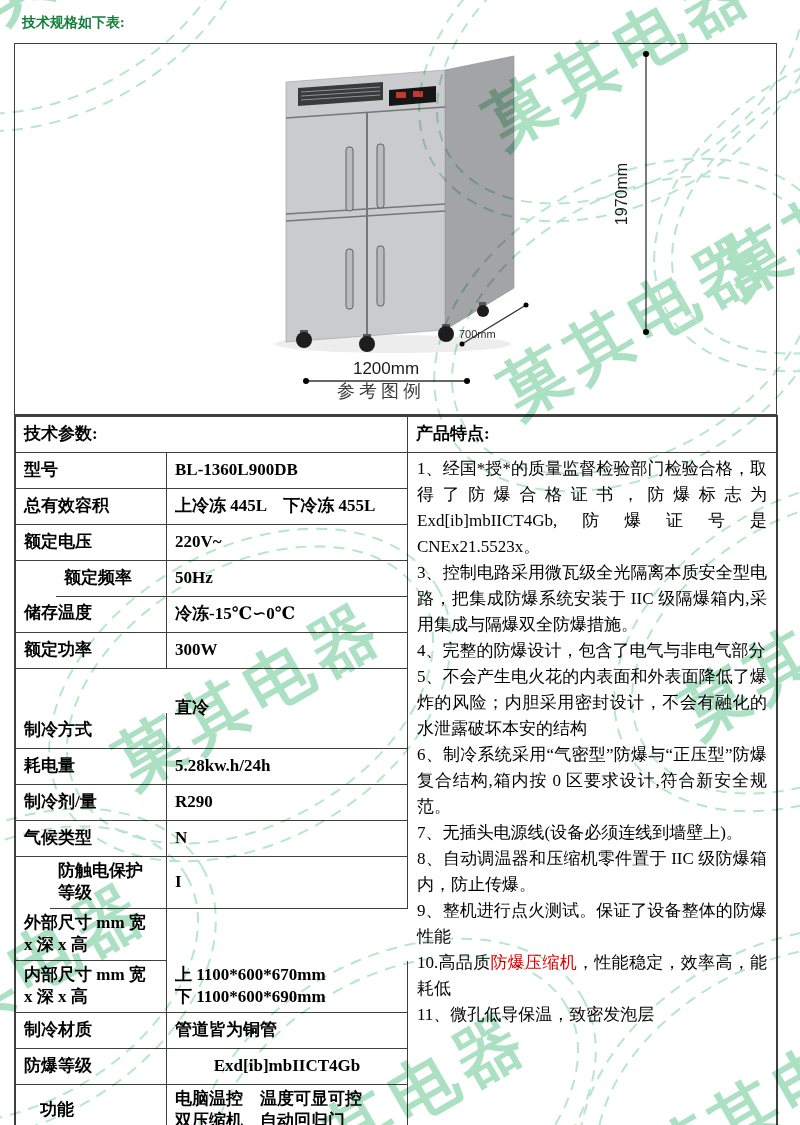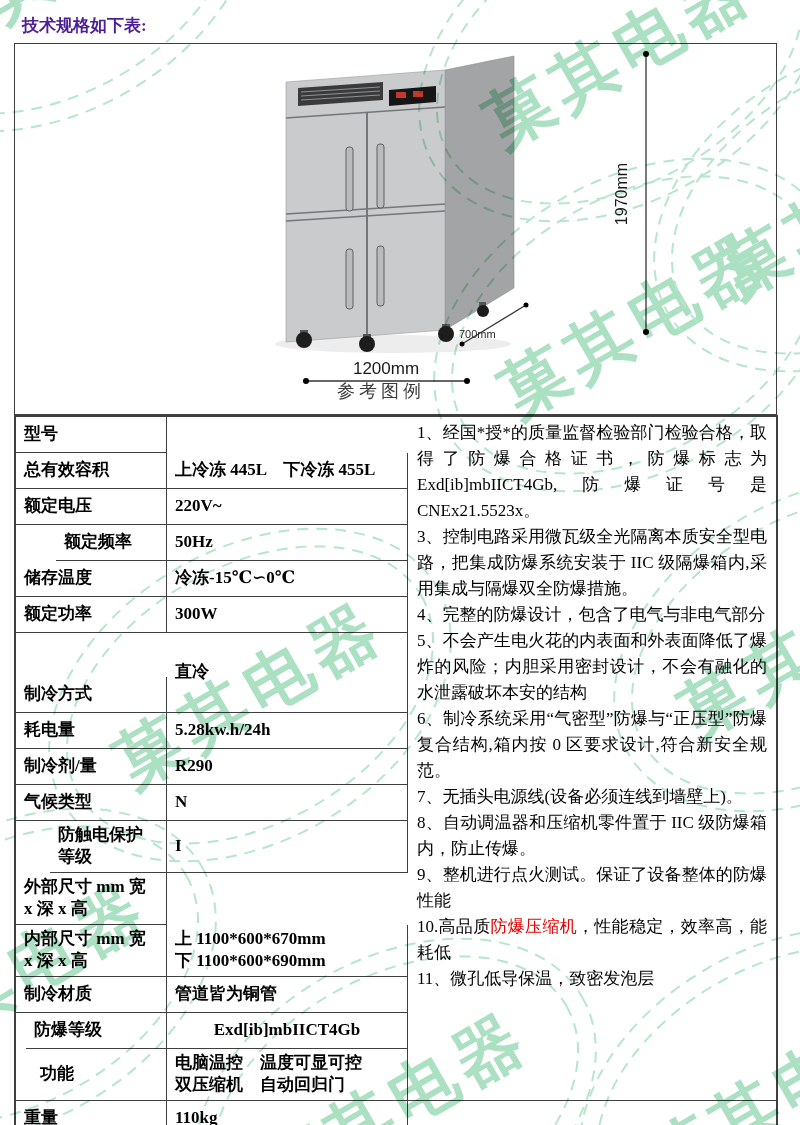--- a/index.html
+++ b/index.html
@@ -18,21 +18,21 @@
     display:flex; align-items:center; justify-content:center;
   }
   .wm-stamp svg { position:absolute; left:0; top:0; }
   .wm-text {
     position:relative; font-weight:bold; font-size:66px; letter-spacing:8px;
     color:var(--wm-text,#abe0c3); white-space:nowrap;
   }
   
   .title {
     position:absolute; left:22px; top:14px; z-index:2;
-    font-size:17px; font-weight:bold; color:#4c1d95;
+    font-size:14px; font-weight:bold; color:#15803d;
   }
   
   .figure-box {
     position:absolute; left:14px; top:43px; width:763px; height:372px;
     border:1px solid var(--border,#3f3f3f); box-sizing:border-box; z-index:1;
     background:transparent;
   }
   
   .spec-table {
     position:absolute; left:14px; top:415px; width:764px; z-index:2;
@@ -115,35 +115,40 @@
       <line x1="447" y1="300" x2="511" y2="261" stroke="#333" stroke-width="1.2"></line>
       <circle cx="447" cy="300" r="2.5" fill="#000"></circle>
       <circle cx="511" cy="261" r="2.5" fill="#000"></circle>
       <text x="444" y="294" font-family="Liberation Sans, sans-serif" font-size="11" fill="#2a2a2a">700mm</text>
 
       <text x="366" y="353" text-anchor="middle" font-size="18" letter-spacing="4" fill="#3c3c3c">参考图例</text>
     </svg>
   </div>
 
   <div class="spec-table">
+    <div class="cell header-cell" style="grid-column:1 / 3; grid-row:1;">技术参数:</div>
+    <div class="cell header-cell features-header" style="grid-column:3; grid-row:1;">产品特点:</div>
 
   <div class="cell label-cell" style="grid-area: 2 / 1;">型号</div>
+      <div class="cell value-cell" style="grid-area: 2 / 2;">
+        <div>BL-1360L900DB</div>
+      </div>
       <div class="cell label-cell" style="grid-area: 3 / 1;">总有效容积</div>
       <div class="cell value-cell" style="grid-area: 3 / 2;">
         <div>上冷冻 445L　下冷冻 455L</div>
       </div>
       <div class="cell label-cell" style="grid-area: 4 / 1;">额定电压</div>
       <div class="cell value-cell" style="grid-area: 4 / 2;">
         <div>220V~</div>
       </div>
       <div class="cell label-cell" style="grid-area: 5 / 1; margin-left: 40px;">额定频率</div>
       <div class="cell value-cell" style="grid-area: 5 / 2;">
         <div>50Hz</div>
       </div>
-      <div class="cell label-cell" style="grid-area: 6 / 1;">储存温度</div>
+      <div class="cell label-cell" style="grid-area: 6 / 1; font-family: Liberation Mono, monospace;">储存温度</div>
       <div class="cell value-cell" style="grid-area: 6 / 2;">
         <div>冷冻-15℃∽0℃</div>
       </div>
       <div class="cell label-cell" style="grid-area: 7 / 1;">额定功率</div>
       <div class="cell value-cell" style="grid-area: 7 / 2;">
         <div>300W</div>
       </div>
       <div class="cell label-cell" style="grid-area: 8 / 1; margin-top: 44px;">制冷方式</div>
       <div class="cell value-cell" style="grid-area: 8 / 2;">
         <div>直冷</div>
@@ -167,21 +172,21 @@
       <div class="cell label-cell" style="grid-area: 13 / 1;">外部尺寸 mm 宽 x 深 x 高</div>
       <div class="cell label-cell" style="grid-area: 14 / 1;">内部尺寸 mm 宽 x 深 x 高</div>
       <div class="cell value-cell" style="grid-area: 14 / 2;">
         <div>上 1100*600*670mm</div>
         <div>下 1100*600*690mm</div>
       </div>
       <div class="cell label-cell" style="grid-area: 15 / 1;">制冷材质</div>
       <div class="cell value-cell" style="grid-area: 15 / 2;">
         <div>管道皆为铜管</div>
       </div>
-      <div class="cell label-cell" style="grid-area: 16 / 1; margin-left: 10px;">防爆等级</div>
+      <div class="cell label-cell" style="grid-area: 16 / 1;">防爆等级</div>
       <div class="cell value-cell" style="grid-area: 16 / 2; text-align: center;">
         <div>Exd[ib]mbIICT4Gb</div>
       </div>
       <div class="cell label-cell" style="grid-area: 17 / 1; padding-left: 24px;">功能</div>
       <div class="cell value-cell" style="grid-area: 17 / 2;">
         <div>电脑温控　温度可显可控</div>
         <div>双压缩机　自动回归门</div>
       </div>
       <div class="cell label-cell no-bottom" style="grid-area: 18 / 1;">重量</div>
       <div class="cell value-cell no-bottom" style="grid-area: 18 / 2;">

